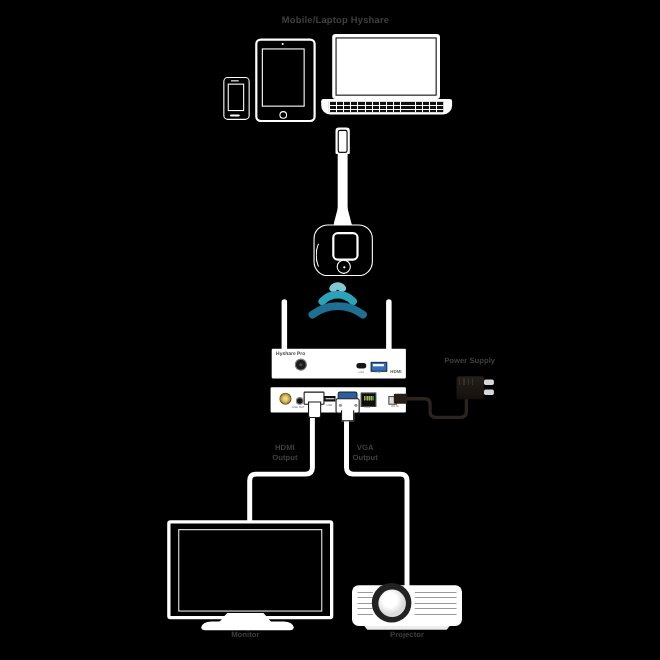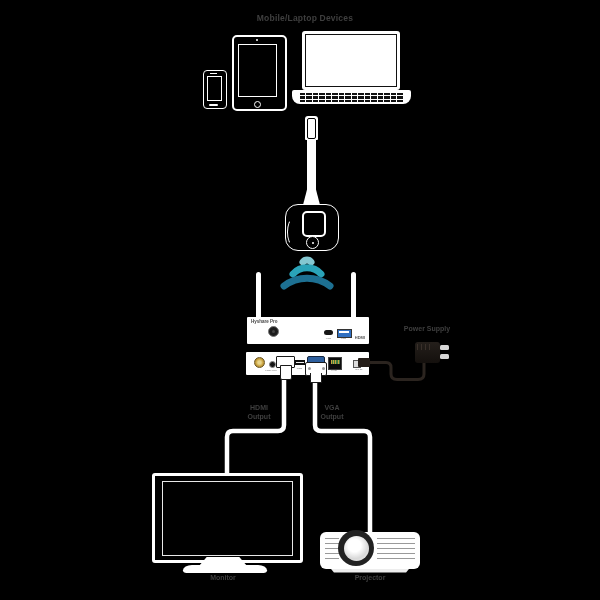--- a/index.html
+++ b/index.html
@@ -115,21 +115,21 @@
     background:radial-gradient(circle at 42% 38%,#ffffff 30%,#d9d9d9 62%,#f1f1f1 100%);}
   .proj-foot{left:329px;top:568.5px;width:82px;height:4px;background:#ededed;
     clip-path:polygon(2% 0,98% 0,94% 100%,6% 100%);}
   .proj-lbl{left:330px;top:574px;width:80px;font-size:7px;}
 </style>
 </head>
 <body>
 
 <div id="canvas">
 
-  <div class="lbl title">Mobile/Laptop Devices</div>
+  <div class="lbl title">Mobile/Laptop Hyshare</div>
 
   <div class="abs phone">
     <div class="abs phone-screen"></div>
     <div class="abs phone-speaker"></div>
     <div class="abs phone-home"></div>
   </div>
 
   <div class="abs tablet">
     <div class="abs tablet-screen"></div>
     <div class="abs tablet-cam"></div>

